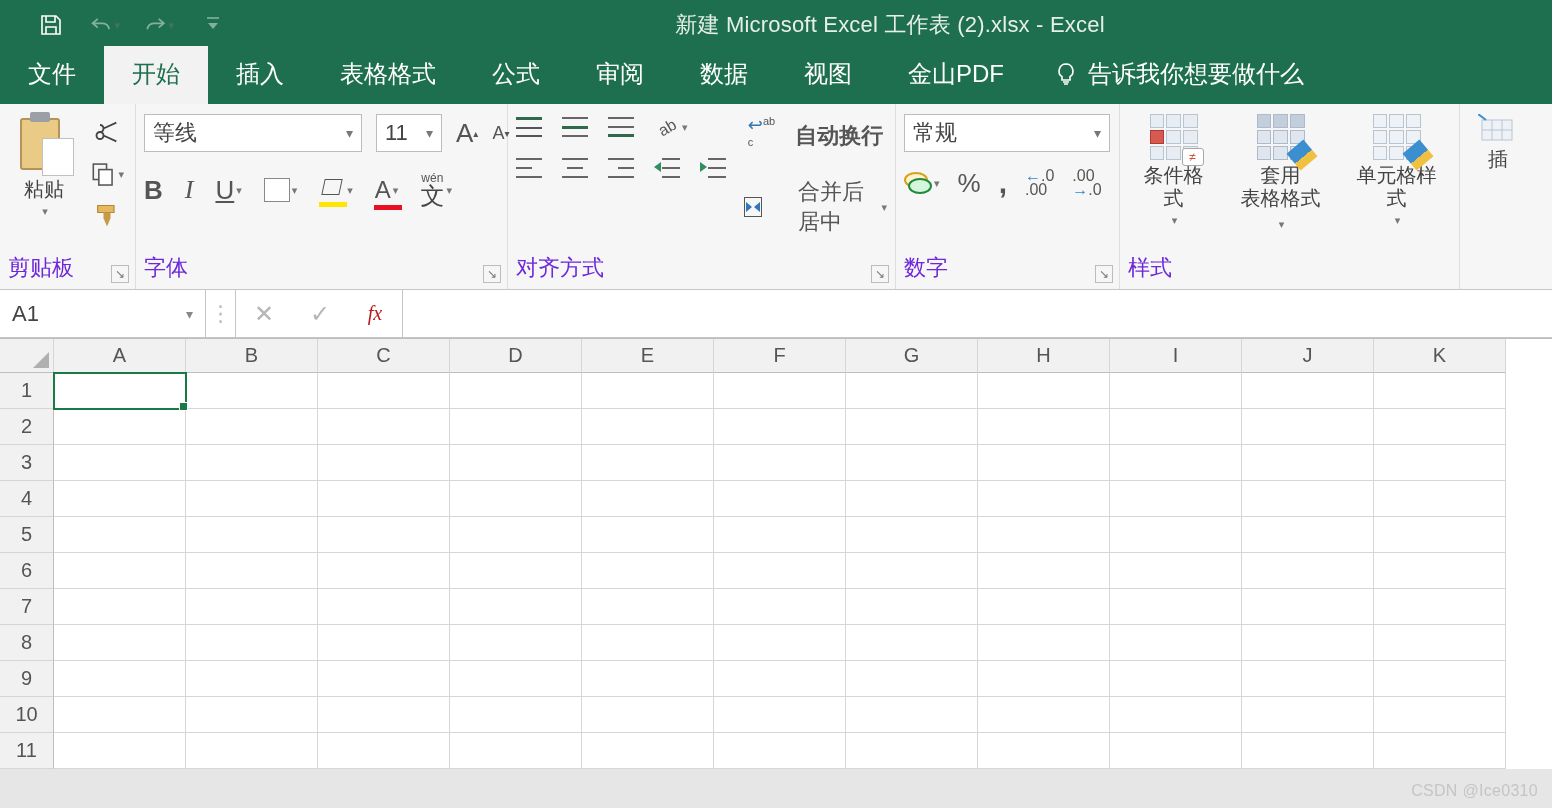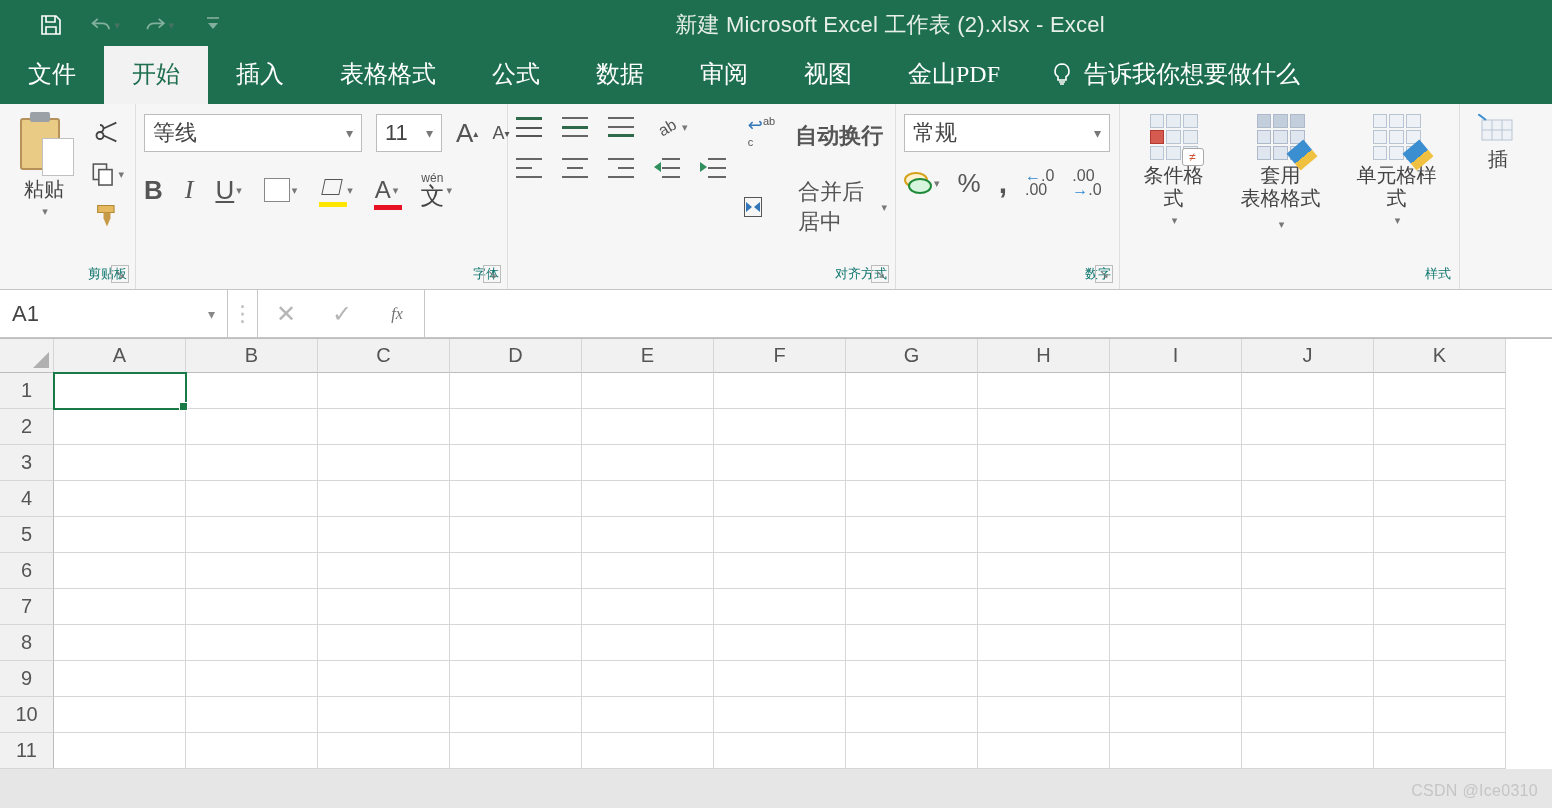--- a/index.html
+++ b/index.html
@@ -17,29 +17,29 @@
 
   
   .titlebar { height:50px; background:var(--green); display:flex; align-items:center; color:#e7efe9; font-size:22px; }
   .qat { display:flex; align-items:center; gap:24px; padding-left:36px; }
   .qat-btn { width:30px; height:30px; display:flex; align-items:center; justify-content:center; color:#fff; }
   .qat-btn.dim { opacity:.45; }
   .title-text { flex:1; text-align:center; letter-spacing:.2px; }
 
   
   .tabs { height:54px; background:var(--green); display:flex; align-items:flex-end; color:#fff; font-size:24px; }
-  .tab { padding:12px 28px 14px; cursor:default;font-family:Liberation Serif, serif; }
+  .tab { padding:12px 28px 14px; cursor:default; }
   .tab.active { background:#f2f2f2; color:#1e6f4f; }
   .tellme { display:flex; align-items:center; gap:10px; padding:12px 22px 14px; }
 
   
   .ribbon { height:186px; background:#f6f6f6; border-bottom:1px solid var(--border); display:flex; overflow:hidden; }
   .group { border-right:1px solid #dedede; display:flex; flex-direction:column; padding:6px 8px 0; position:relative; }
   .group-body { flex:1; display:flex; align-items:flex-start; gap:10px; padding-top:4px; }
-  .group-label { text-align:right; font-size:13px; color:#0f766e; padding:4px 0 6px; position:relative; }
+  .group-label { text-align:left; font-size:22px; color:#6d28d9; padding:4px 0 6px; position:relative; }
   .dlaunch { position:absolute; right:6px; bottom:6px; width:18px; height:18px; border:1px solid #bcbcbc; font-size:12px; color:#7a7a7a; display:flex; align-items:center; justify-content:center; }
   .dlaunch::after { content:"↘"; }
 
   
   .combo { height:38px; border:1px solid #bcbcbc; background:#fff; display:flex; align-items:center; padding:0 8px; font-size:22px; color:#444; justify-content:space-between; gap:8px; }
   .combo .chev { color:#777; font-size:14px; }
   .icon-btn { display:inline-flex; align-items:center; justify-content:center; color:#555; }
   .dd { font-size:11px; color:#777; margin-left:2px; }
   .col { display:flex; flex-direction:column; gap:8px; }
   .row { display:flex; align-items:center; gap:14px; }
@@ -104,26 +104,26 @@
   .cf-icon .grid div:nth-child(4){background:#d55a4f;border-color:#b23b31;}
   .cf-icon .badge { position:absolute; right:-6px; bottom:-6px; width:22px; height:18px; background:#fff; border:1px solid #a8a8a8; border-radius:3px; display:flex;align-items:center;justify-content:center;font-size:12px;color:#d05536;}
   .tf-icon .grid div { background:#e0e6ef; border:1px solid #aeb9c9; }
   .tf-icon .grid div:nth-child(-n+3){background:#c3cedd;}
   .tf-icon .pen { position:absolute; right:-8px; bottom:-6px; width:22px; height:22px; transform:rotate(-40deg); background:linear-gradient(#3b8ed0,#3b8ed0 60%,#f0c040 60%);}
   .cs-icon .grid div { background:#eef2f7; border:1px solid #b9c4d3; }
   .cs-icon .pen { position:absolute; right:-8px; bottom:-6px; width:22px; height:22px; transform:rotate(-40deg); background:linear-gradient(#3b8ed0,#3b8ed0 60%,#f0c040 60%);}
 
   
   .fbar { height:48px; background:#fff; border-bottom:1px solid var(--border); display:flex; align-items:stretch; }
-  .namebox { width:228px; border-right:1px solid var(--border); display:flex; align-items:center; padding:0 12px; font-size:22px; color:#444; justify-content:space-between; }
+  .namebox { width:206px; border-right:1px solid var(--border); display:flex; align-items:center; padding:0 12px; font-size:22px; color:#444; justify-content:space-between; }
   .namebox .chev { color:#888; font-size:14px; }
   .divider-v { width:30px; display:flex; align-items:center; justify-content:center; color:#bdbdbd; font-size:22px; border-right:1px solid var(--border);}
   .fx-btn { width:56px; display:flex; align-items:center; justify-content:center; color:#b6b6b6; font-size:24px;}
   .fx-btn.ok{color:#b6b6b6;}
-  .fx-lbl { width:54px; display:flex; align-items:center; justify-content:center; font-style:italic; font-size:16px; color:#737373; font-family:Georgia,serif;}
+  .fx-lbl { width:54px; display:flex; align-items:center; justify-content:center; font-style:italic; font-size:20px; color:#b91c1c; font-family:Georgia,serif;}
   .formula-input { flex:1; border:none; outline:none; font-size:20px; padding:0 10px; }
   .fbar .sep { width:1px; background:var(--border); }
 
   
   .sheet { background:#fff; border-top:1px solid #bdbdbd; }
   .colheads, .gridrow { display:flex; }
   .corner { width:54px; height:34px; background:#f1f1f1; border-right:1px solid var(--cell-border); border-bottom:1px solid #bdbdbd; position:relative;}
   .corner::after{content:"";position:absolute;right:4px;bottom:4px;width:0;height:0;border-left:16px solid transparent;border-bottom:16px solid #b0b0b0;}
   .colh { flex:0 0 132px; height:34px; background:#f1f1f1; border-right:1px solid var(--cell-border); border-bottom:1px solid #bdbdbd; display:flex; align-items:center; justify-content:center; font-size:20px; color:#555;}
   .rowh { width:54px; height:36px; background:#f1f1f1; border-right:1px solid #bdbdbd; border-bottom:1px solid var(--cell-border); display:flex; align-items:center; justify-content:center; font-size:20px; color:#555;}
@@ -165,22 +165,22 @@
   </div>
   <div class="title-text">新建 Microsoft Excel 工作表 (2).xlsx  -  Excel</div>
 </div>
 
 <div class="tabs">
   <div class="tab">文件</div>
   <div class="tab active">开始</div>
   <div class="tab">插入</div>
   <div class="tab">表格格式</div>
   <div class="tab">公式</div>
+  <div class="tab">审阅</div>
   <div class="tab">数据</div>
-  <div class="tab">审阅</div>
   <div class="tab">视图</div>
   <div class="tab">金山PDF</div>
   <div class="tellme">
     <svg width="24" height="24" viewBox="0 0 24 24">
         <path fill="none" stroke="#fff" stroke-width="1.6" d="M12 2a7 7 0 0 0-4 12.7V18h8v-3.3A7 7 0 0 0 12 2zM9 20h6M10 22h4"></path>
       </svg>
     <span>告诉我你想要做什么</span>
   </div>
 </div>
 

